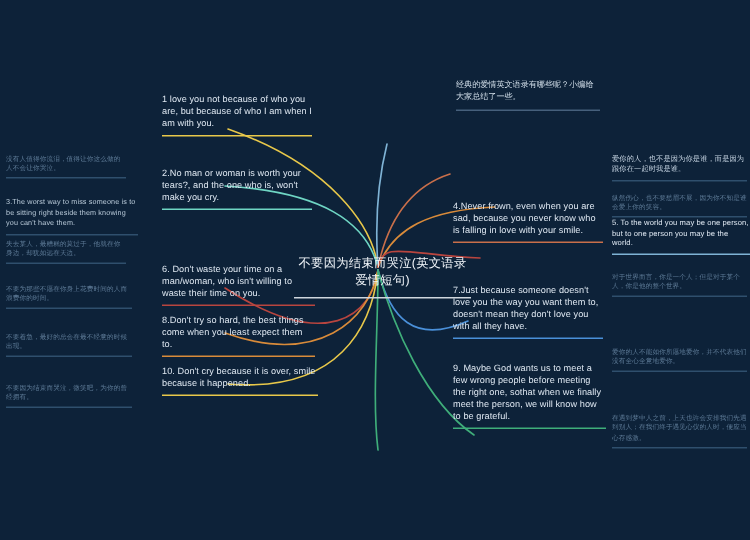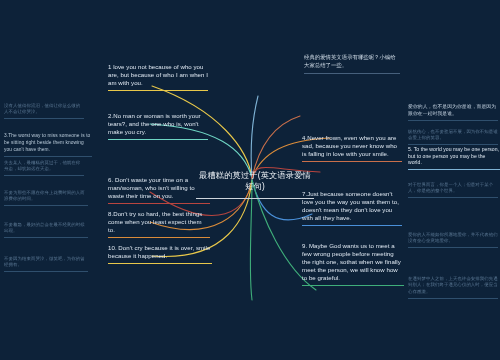--- a/index.html
+++ b/index.html
@@ -70,21 +70,21 @@
       <path d="M252,180 C248,210 218,236 150,192" stroke="#b8453f"></path>
       <path d="M252,180 C246,214 212,244 150,222" stroke="#d98b3a"></path>
       <path d="M252,180 C248,218 226,262 152,256" stroke="#e8c84a"></path>
       <path d="M252,180 C252,220 248,268 252,300" stroke="#3fae7a"></path>
       <path d="M252,180 C260,212 276,230 312,214" stroke="#4a90d9"></path>
       <path d="M252,180 C262,218 284,268 316,290" stroke="#3fae7a"></path>
     </g>
   </svg>
 
   <div class="node root">
-    <span class="txt">最糟糕的莫过于(英文语录爱情短句)</span>
+    <span class="txt">不要因为结束而哭泣(英文语录爱情短句)</span>
   </div>
 
   <div class="node intro" style="left:304px; top:54px; width:96px;">
     <span class="txt">经典的爱情英文语录有哪些呢？小编给大家总结了一些。</span>
   </div>
 
   <div class="node quote ul" style="left:108px; top:63px; width:100px; border-color:#e8c84a;">
     <span class="txt">1 love you not because of who you are, but because of who I am when I am with you.</span>
   </div>
 

